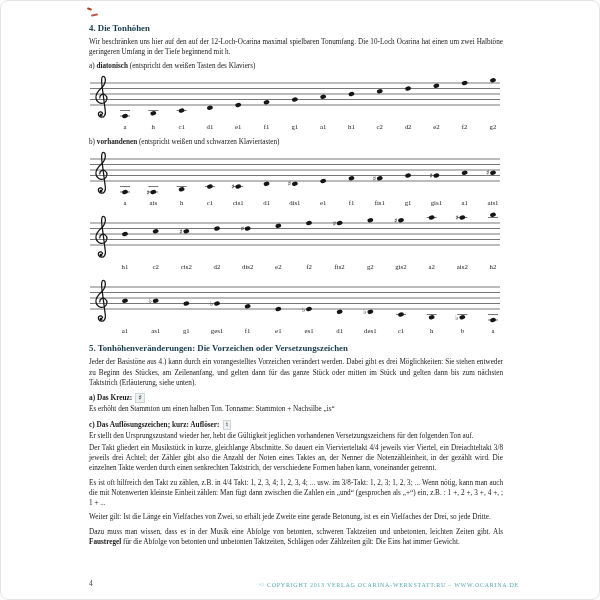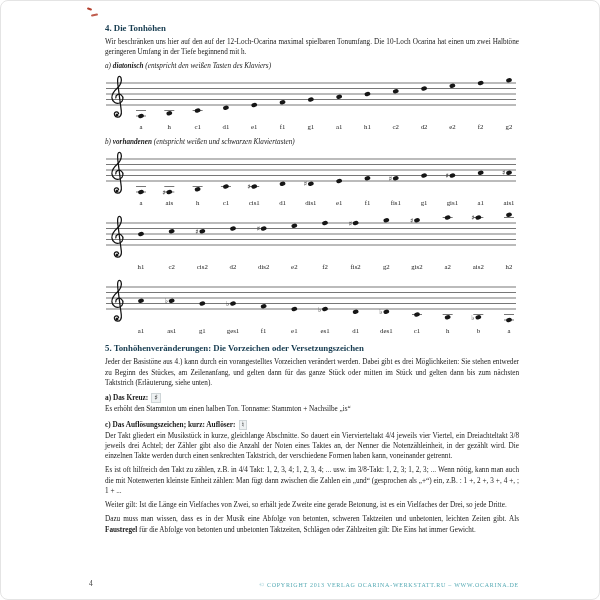--- a/index.html
+++ b/index.html
@@ -1,21 +1,21 @@
 <!DOCTYPE html>
 <html><head>
 <meta charset="utf-8">
 <style>
   html,body{margin:0;padding:0;background:#fff;}
   .canvas{position:relative;width:598px;height:598px;background:#ffffff;border:1px solid #e4e4e4;border-radius:8px;overflow:hidden;font-family:"Liberation Serif",serif;color:#1b1b1b;}
-  .content{position:absolute;left:104px;top:18px;width:414px;}
+  .content{position:absolute;left:88px;top:18px;width:414px;}
   h2.sec{font-size:8.8px;font-weight:bold;color:#173c50;margin:6px 0 4px;font-family:"Liberation Serif",serif;}
   h2.first{margin-top:4px;}
   p.body{font-size:7.2px;line-height:1.42;margin:0 0 4px;text-align:justify;}
-  .sub{font-size:7.2px;margin:5px 0 1px;font-style:italic;}
+  .sub{font-size:7.2px;margin:5px 0 1px;}
   .sub b{font-weight:bold;}
   .staffbox{width:414px;height:62px;margin:0 0 2px;}
   .vz-label{font-size:7.3px;font-weight:bold;margin:5px 0 1px;}
   .sym{display:inline-block;background:#eef1f2;border:0.5px solid #cfd6d8;padding:0 2px;margin-left:3px;font-family:"DejaVu Sans",sans-serif;font-weight:normal;font-size:7.5px;line-height:1.1;}
   .expl{font-size:7.2px;line-height:1.42;margin:0 0 2px;text-align:justify;}
   .pagenum{position:absolute;left:88px;bottom:11px;font-size:7.5px;color:#444;}
   .copyright{position:absolute;right:80px;bottom:11px;font-size:6px;color:#56aab4;letter-spacing:0.12em;text-transform:uppercase;font-family:"Liberation Serif",serif;}
   .mark{position:absolute;background:#b5402e;border-radius:1px;}
   .mark1{left:86px;top:7px;width:5px;height:2px;transform:rotate(18deg);}
   .mark2{left:90px;top:13px;width:7px;height:2px;transform:rotate(-10deg);opacity:.85;}
@@ -228,20 +228,21 @@
         </svg></div>
 
     <h2 class="sec">5. Tonhöhenveränderungen: Die Vorzeichen oder Versetzungszeichen</h2>
     <p class="body">Jeder der Basistöne aus 4.) kann durch ein vorangestelltes Vorzeichen verändert werden. Dabei gibt es drei Möglichkeiten: Sie stehen entweder zu Beginn des Stückes, am Zeilenanfang, und gelten dann für das ganze Stück oder mitten im Stück und gelten dann bis zum nächsten Taktstrich (Erläuterung, siehe unten).</p>
 
     <div class="vz-label"><span>a) Das Kreuz:</span><span class="sym">♯</span></div>
     <p class="expl">Es erhöht den Stammton um einen halben Ton. Tonname: Stammton + Nachsilbe „is“</p>
 
 
     <div class="vz-label"><span>c) Das Auflösungszeichen; kurz: Auflöser:</span><span class="sym">♮</span></div>
+    <p class="expl">Er stellt den Ursprungszustand wieder her, hebt die Gültigkeit jeglichen vorhandenen Versetzungszeichens für den folgenden Ton auf.</p>
 
     <p class="body">Der Takt gliedert ein Musikstück in kurze, gleichlange Abschnitte. So dauert ein Viervierteltakt 4/4 jeweils vier Viertel, ein Dreiachteltakt 3/8 jeweils drei Achtel; der Zähler gibt also die Anzahl der Noten eines Taktes an, der Nenner die Notenzähleinheit, in der gezählt wird. Die einzelnen Takte werden durch einen senkrechten Taktstrich, der verschiedene Formen haben kann, voneinander getrennt.</p>
     <p class="body">Es ist oft hilfreich den Takt zu zählen, z.B. in 4/4 Takt: 1, 2, 3, 4; 1, 2, 3, 4; ... usw. im 3/8-Takt: 1, 2, 3; 1, 2, 3; ... Wenn nötig, kann man auch die mit Notenwerten kleinste Einheit zählen: Man fügt dann zwischen die Zahlen ein „und“ (gesprochen als „+“) ein, z.B. : 1 +, 2 +, 3 +, 4 +, ; 1 + ...</p>
     <p class="body">Weiter gilt: Ist die Länge ein Vielfaches von Zwei, so erhält jede Zweite eine gerade Betonung, ist es ein Vielfaches der Drei, so jede Dritte.</p>
     <p class="body"><span>Dazu muss man wissen, dass es in der Musik eine Abfolge von betonten, schweren Taktzeiten und unbetonten, leichten Zeiten gibt. Als </span><b>Faustregel</b><span> für die Abfolge von betonten und unbetonten Taktzeiten, Schlägen oder Zählzeiten gilt: Die Eins hat immer Gewicht.</span></p>
   </div>
 
   <div class="pagenum">4</div>
   <div class="copyright">© Copyright 2013 Verlag Ocarina-Werkstatt.ru – www.ocarina.de</div>
 </div>

